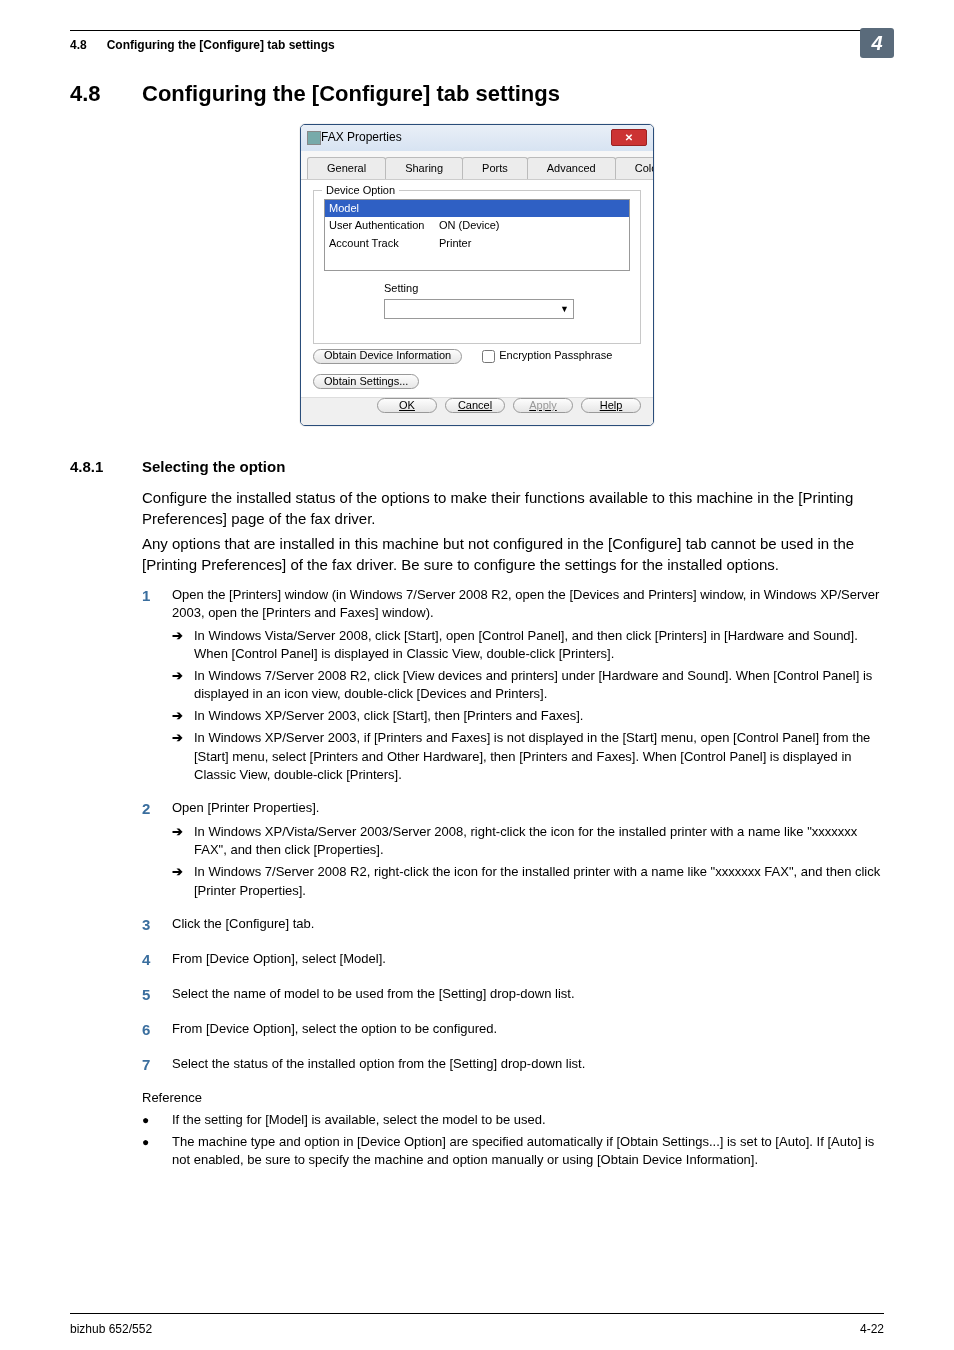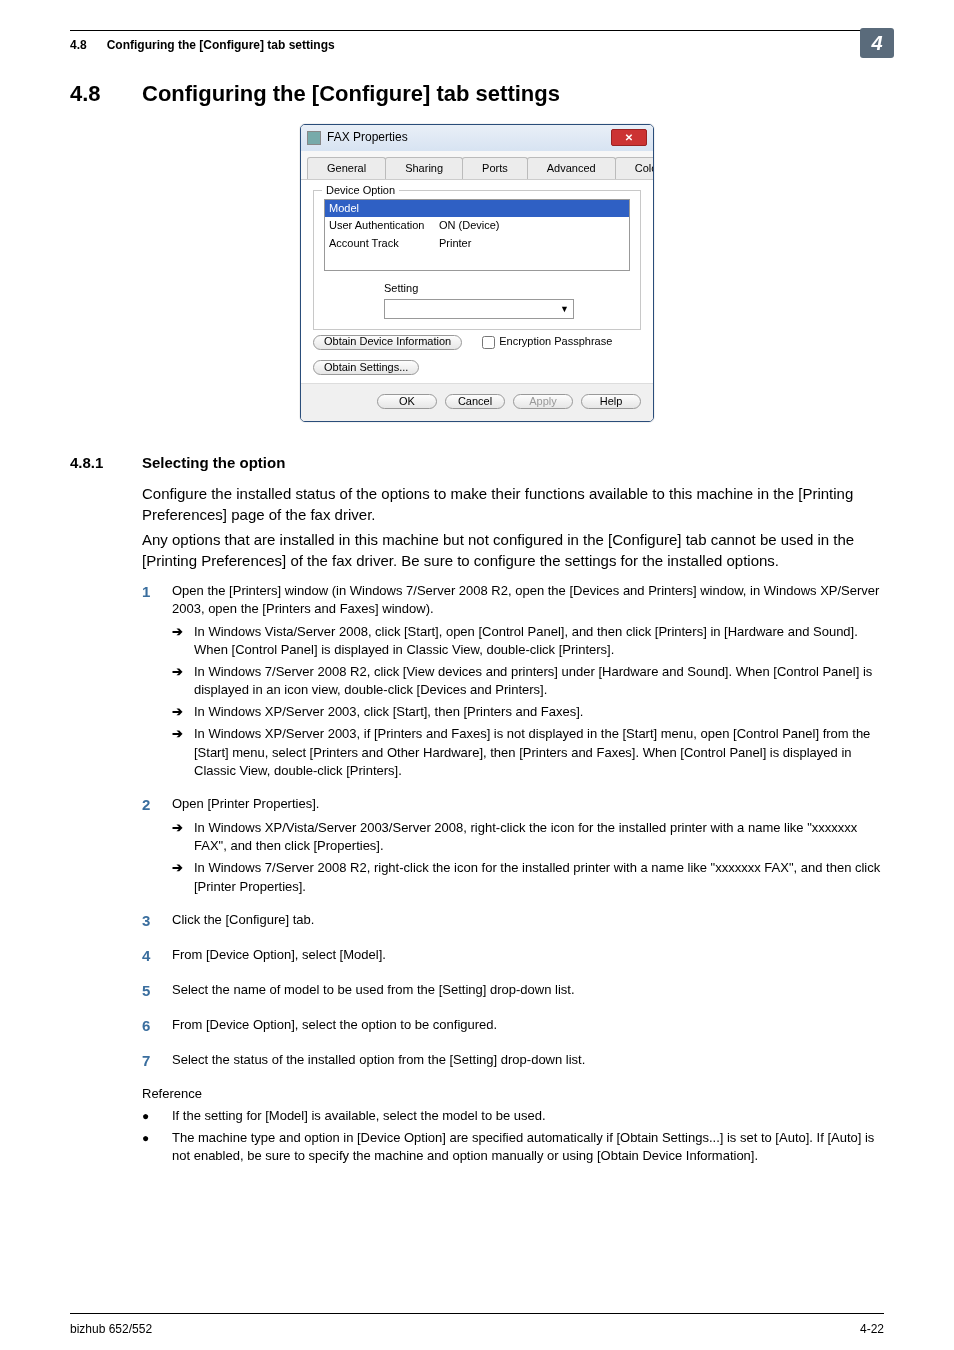--- a/index.html
+++ b/index.html
@@ -94,21 +94,21 @@
     color: #000;
     background: #f0f0f0;
     box-shadow: 0 0 0 1px rgba(0,0,0,0.05);
   }
   .dlg-title {
     height: 26px;
     background: linear-gradient(#e9eff7, #d7e3f2);
     display: flex;
     align-items: center;
     padding: 0 6px;
-    gap: 6px;
+    gap: 0;
     position: relative;
   }
   .dlg-title .icon { width: 14px; height: 14px; background: #7aa; border: 1px solid #888; }
   .dlg-title .ttext { flex:1; font-size: 12px; }
   .dlg-title .close {
     width: 36px; height: 17px;
     background: #c33;
     border: 1px solid #922;
     border-radius: 2px;
     color: #fff;
@@ -132,21 +132,21 @@
     margin-right: -1px;
     border-radius: 3px 3px 0 0;
     white-space: nowrap;
     cursor: pointer;
   }
 
   .dlg-body { padding: 10px 12px 8px 12px; background: #fff; }
 
   .groupbox {
     border: 1px solid #c8c8c8;
-    padding: 8px 10px 10px 10px;
+    padding: 8px 10px 24px 10px;
     position: relative;
   }
   .groupbox .legend {
     position: absolute; top: -8px; left: 8px;
     background: #fff; padding: 0 4px; font-size: 11px;
   }
   .opt-list {
     border: 1px solid #999;
     height: 72px;
     overflow: hidden;
@@ -178,23 +178,24 @@
     padding: 0 10px;
     font-size: 11px;
     cursor: pointer;
   }
   .row-btns { display: flex; align-items: center; gap: 20px; margin-top: 4px; }
   .chk { display: flex; align-items: center; gap: 4px; font-size: 11px; }
   .chk input { margin:0; }
 
   .dlg-actions {
     display: flex; justify-content: flex-end; gap: 8px;
-    padding: 10px 12px 12px 12px;
+    padding: 0 12px 12px 12px;
     background: #f0f0f0;
     border-top: 1px solid #ddd;
+    text-decoration: underline;
   }
   .btn.disabled { color: #999; }
 
   .footer-line {
     border-top: 1px solid #000;
     position: absolute;
     bottom: 36px;
     left: 70px;
     right: 70px;
   }

